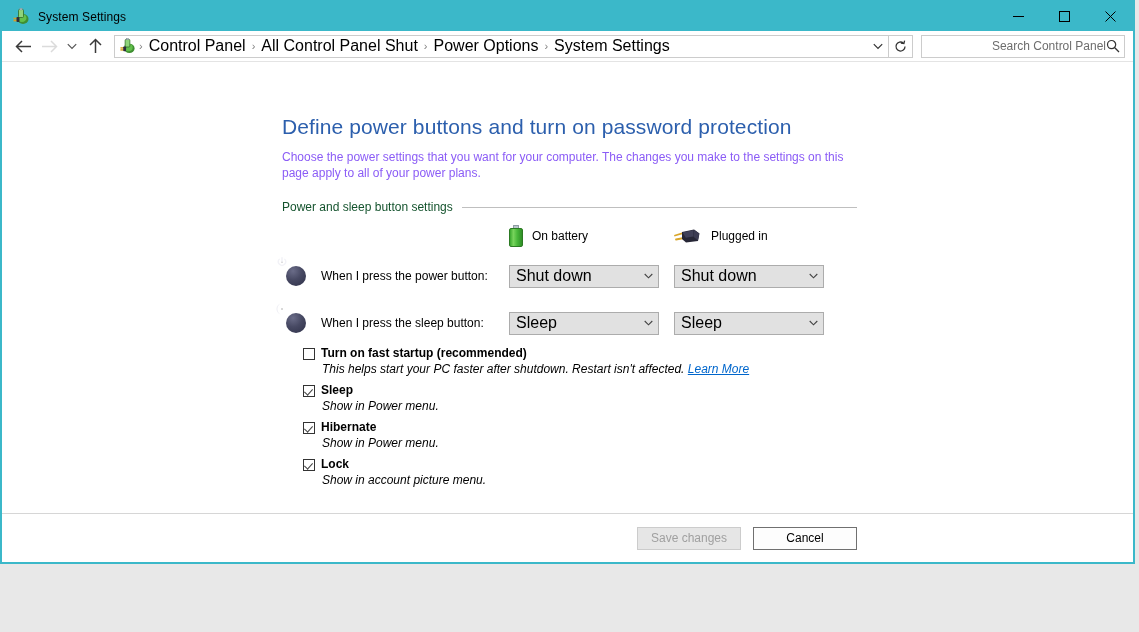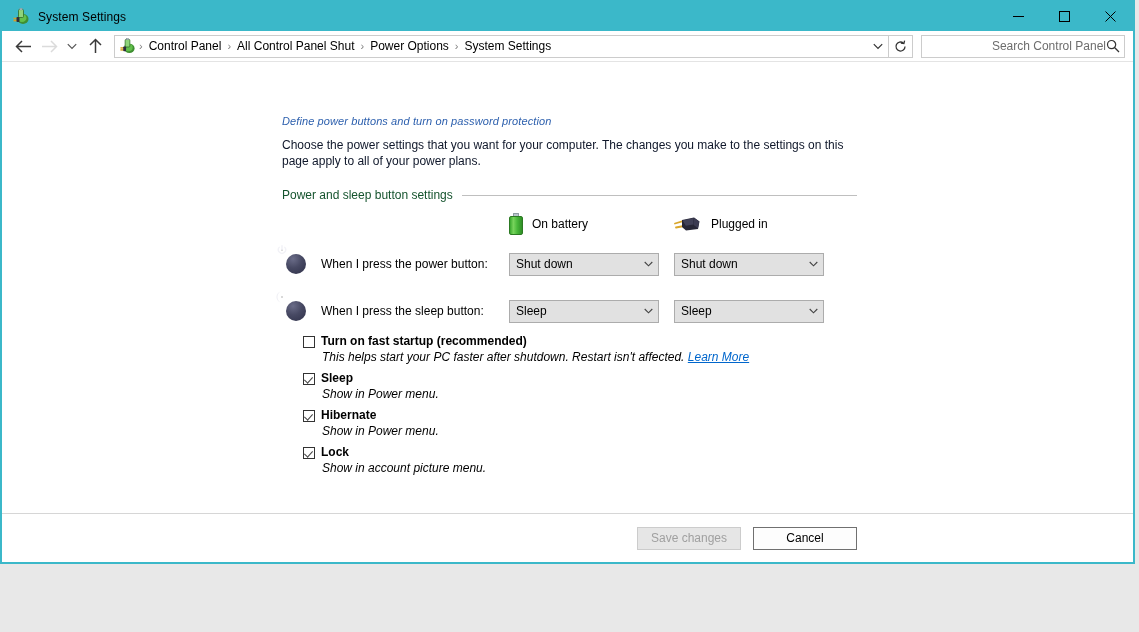--- a/index.html
+++ b/index.html
@@ -52,21 +52,21 @@
   .nav-chevron { width: 20px; height: 26px; display:flex; align-items:center; justify-content:center;}
   .crumbbar {
     flex: 1; height: 23px; margin-left: 6px;
     border: 1px solid #cccccc; background: #ffffff;
     display: flex; align-items: center;
     padding: 0 2px 0 4px;
     min-width: 0;
   }
   .crumb-icon { width: 17px; height: 17px; position: relative; flex: none; margin-right: 2px; }
   .crumb {
-    font-size: 12px; color: #000; padding: 2px 5px;
+    font-size: 16px; color: #000; padding: 2px 5px;
     white-space: nowrap; cursor: default;
   }
   .crumb-sep {
     color: #808080; font-size: 11px; padding: 0 1px; flex: none;
     display: flex; align-items: center;
   }
   .crumb-spacer { flex: 1; }
   .crumb-dd {
     width: 17px; flex: none; display: flex; align-items: center; justify-content: center;
     color: #3a3a3a;
@@ -87,24 +87,24 @@
     font-size: 12px; color: #000;
     font-family: "Liberation Sans", sans-serif;
     min-width: 0; background: transparent; text-align: right;
   }
   .search-box input::placeholder { color: #6d6d6d; }
   .search-ico { flex: none; color: #333; display: flex; align-items: center; }
   
   .content { flex: 1; position: relative; background: #fff; overflow: hidden; }
   .page { position: absolute; left: 280px; top: 53px; width: 575px; }
   h1.page-title {
-    font-size: 11px; font-weight: normal; color: #2c5fad;
-    margin-bottom: 10px; letter-spacing: 0.1px; font-style: italic;
-  }
-  .page-desc { font-size: 12px; color: #0f172a; line-height: 16px; width: 566px; }
+    font-size: 21px; font-weight: normal; color: #2c5fad;
+    margin-bottom: 10px; letter-spacing: 0.1px;
+  }
+  .page-desc { font-size: 12px; color: #8b5cf6; line-height: 16px; width: 566px; }
   
   .section {
     display: flex; align-items: center; margin-top: 19px;
   }
   .section-label { font-size: 12px; color: #14532d; white-space: nowrap; }
   .section-rule { flex: 1; height: 1px; background: #bfbfbf; margin-left: 9px; }
   
   .src-row {
     display: flex; align-items: center; margin-top: 9px; height: 26px;
   }
@@ -113,21 +113,21 @@
   
   .set-row { display: flex; align-items: center; margin-top: 13px; }
   .set-icon { width: 28px; height: 28px; flex: none; position: relative; }
   .set-label { font-size: 12px; color: #000; margin-left: 11px; width: 188px; }
   .combo {
     width: 150px; height: 23px; flex: none;
     background: #e1e1e1;
     border: 1px solid #acacac;
     display: flex; align-items: center;
     padding: 0 2px 0 6px;
-    font-size: 12px; color: #000;
+    font-size: 16px; color: #000;
     cursor: default;
   }
   .combo .val { flex: 1; overflow: hidden; white-space: nowrap; }
   .combo .arr { flex: none; width: 16px; display: flex; align-items: center; justify-content: center; color: #444; }
   .combo.second { margin-left: 15px; }
   
   .cb-block { margin-top: 7px; }
   .cb-line { display: flex; align-items: flex-start; }
   .cb {
     width: 12px; height: 12px; flex: none;

